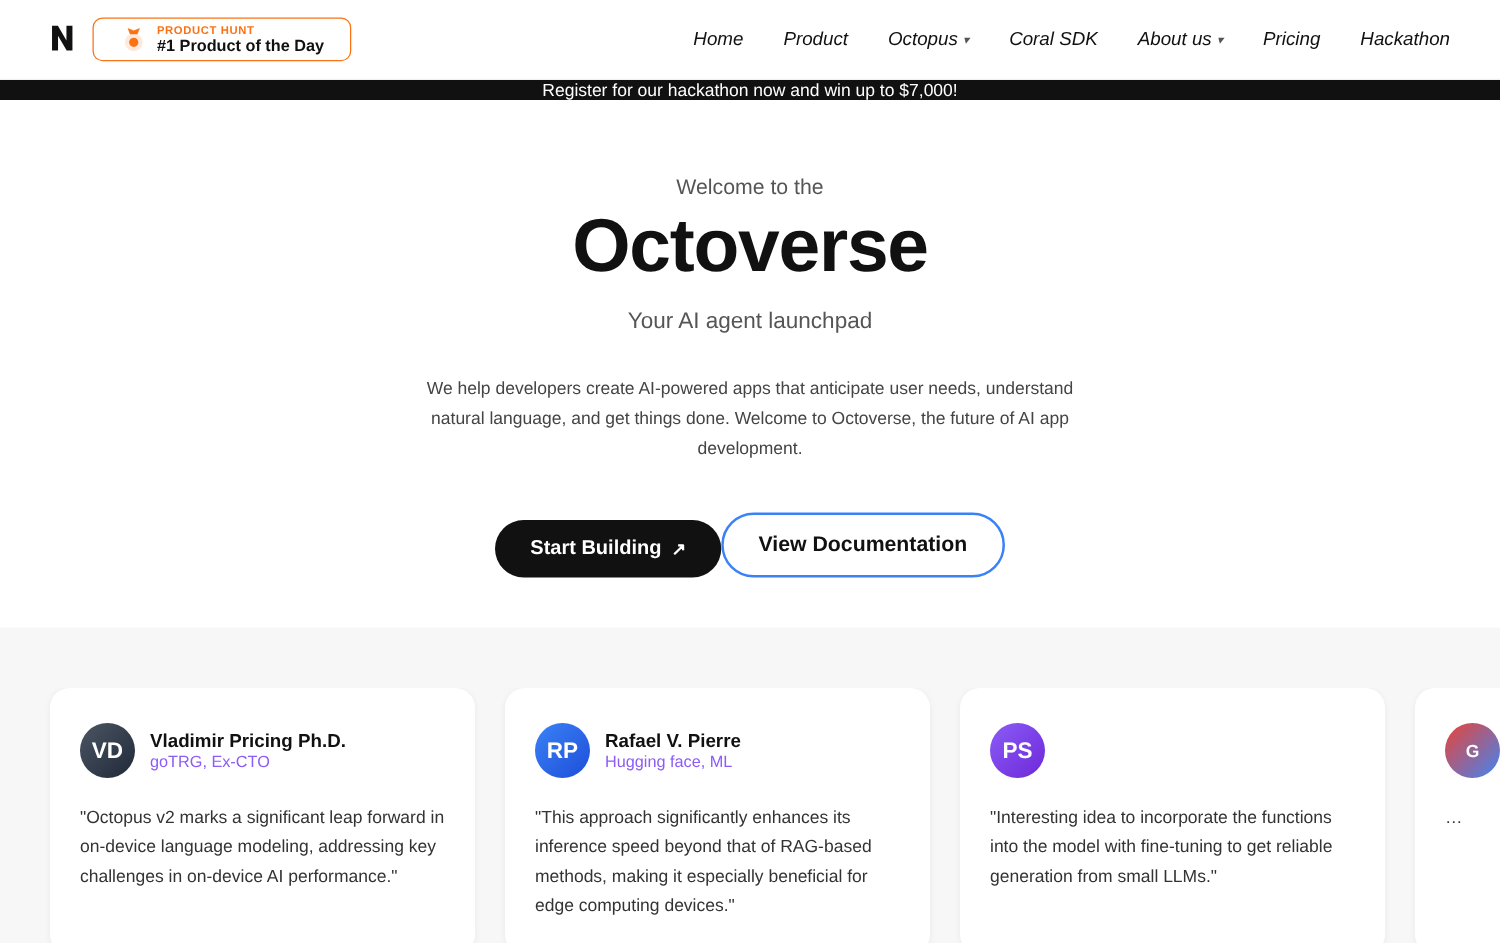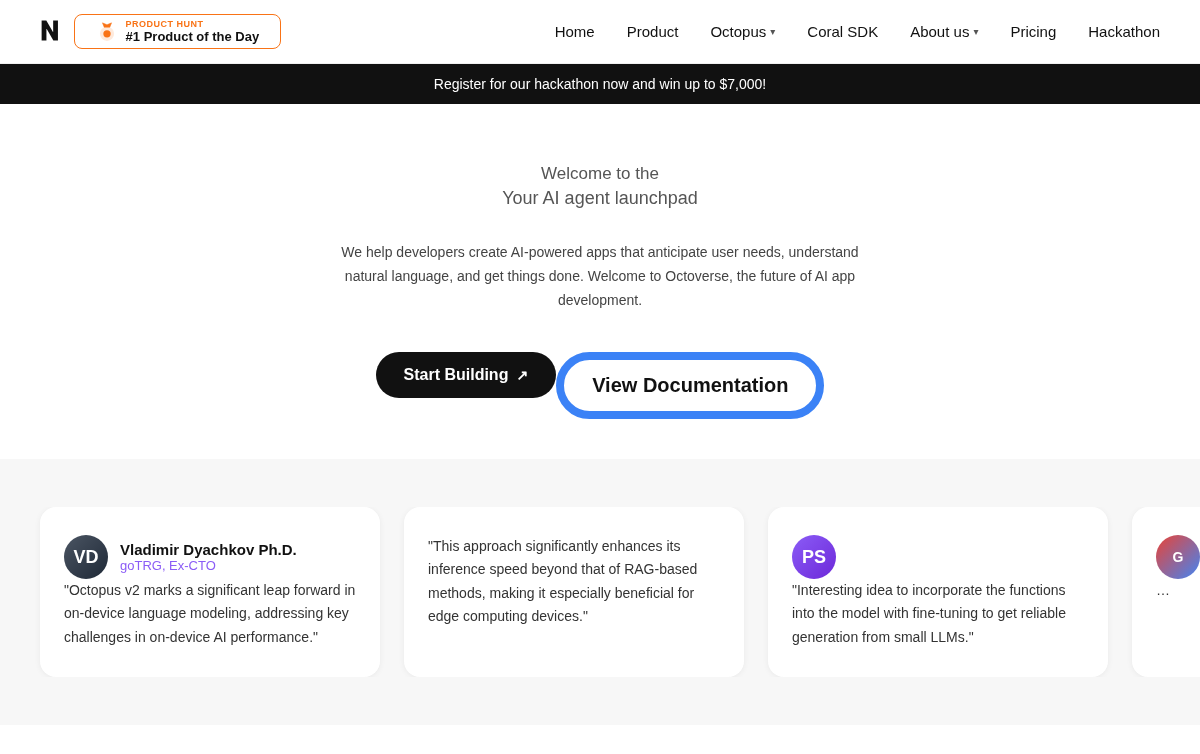--- a/index.html
+++ b/index.html
@@ -55,39 +55,39 @@
       display: flex;
       align-items: center;
       gap: 32px;
       list-style: none;
     }
     .nav-links li a {
       text-decoration: none;
       color: #111;
       font-size: 15px;
       font-weight: 500;
+      font-style: italic;
     }
     .nav-links .dropdown {
       display: flex;
       align-items: center;
       gap: 4px;
       text-align: center;
     }
     .nav-links .dropdown::after {
       content: '▾';
       font-size: 10px;
       color: #555;
     }
 
     
     .banner {
       background: #111;
       color: #fff;
       text-align: center;
-      padding: 12px;
       font-size: 14px;
       font-weight: 500;
       cursor: pointer;
     }
 
     
     .hero {
       display: flex;
       flex-direction: column;
       align-items: center;
@@ -113,45 +113,45 @@
     }
     .hero-description {
       font-size: 14px;
       color: #444;
       max-width: 540px;
       line-height: 1.7;
       margin-bottom: 40px;
     }
     .hero-buttons {
       display: flex;
-      align-items: flex-start;
+      align-items: flex-end;
     }
     .btn-primary {
       background: #111;
       color: #fff;
       border: none;
       padding: 14px 28px;
       border-radius: 999px;
       font-size: 16px;
       font-weight: 600;
       cursor: pointer;
       display: flex;
       align-items: center;
       gap: 8px;
     }
     .btn-primary .ext-icon {
       font-size: 14px;
     }
     .btn-secondary {
       background: #fff;
       color: #111;
-      border: 8px solid #3b82f6;
+      border: 2px solid #3b82f6;
       padding: 14px 28px;
       border-radius: 999px;
-      font-size: 20px;
+      font-size: 17px;
       font-weight: 600;
       cursor: pointer;
     }
 
     
     .testimonials-section {
       background: #f7f7f7;
       padding: 48px 0 48px;
       overflow: hidden;
     }
@@ -167,20 +167,21 @@
       padding: 28px 24px;
       min-width: 340px;
       max-width: 340px;
       flex-shrink: 0;
       box-shadow: 0 1px 6px rgba(0,0,0,0.06);
     }
     .testimonial-author {
       display: flex;
       align-items: center;
       gap: 12px;
+      margin-bottom: 20px;
     }
     .avatar {
       width: 44px;
       height: 44px;
       border-radius: 50%;
       background: #ccc;
       display: flex;
       align-items: center;
       justify-content: center;
       font-size: 18px;
@@ -250,48 +251,56 @@
     <li><a>Hackathon</a></li>
   </ul>
 </nav>
 
 <div class="banner">
   <span>Register for our hackathon now and win up to $7,000!</span>
 </div>
 
 <section class="hero">
   <p class="hero-subtitle">Welcome to the</p>
+  <h1 class="hero-title">Octoverse</h1>
   <p class="hero-tagline">Your AI agent launchpad</p>
   <p class="hero-description">We help developers create AI-powered apps that anticipate user needs, understand natural language, and get things done. Welcome to Octoverse, the future of AI app development.</p>
   <div class="hero-buttons">
     <button class="btn-primary">
       <span>Start Building</span>
       <span class="ext-icon">↗</span>
     </button>
     <button class="btn-secondary">
       <span>View Documentation</span>
     </button>
   </div>
 </section>
 
 <section class="testimonials-section">
   <div class="testimonials-row">
 
     <div class="testimonial-card">
       <div class="testimonial-author">
         <div class="avatar avatar-v">VD</div>
         <div>
-          <div class="author-name">Vladimir Dyachkov Ph.D.</div>
+          <div class="author-name">Vladimir Pricing Ph.D.</div>
           <div class="author-role">goTRG, Ex-CTO</div>
         </div>
       </div>
       <p class="testimonial-text">"Octopus v2 marks a significant leap forward in on-device language modeling, addressing key challenges in on-device AI performance."</p>
     </div>
 
     <div class="testimonial-card">
+      <div class="testimonial-author">
+        <div class="avatar avatar-r">RP</div>
+        <div>
+          <div class="author-name">Rafael V. Pierre</div>
+          <div class="author-role">Hugging face, ML</div>
+        </div>
+      </div>
       <p class="testimonial-text">"This approach significantly enhances its inference speed beyond that of RAG-based methods, making it especially beneficial for edge computing devices."</p>
     </div>
 
     <div class="testimonial-card">
       <div class="testimonial-author">
         <div class="avatar avatar-p">PS</div>
       </div>
       <p class="testimonial-text">"Interesting idea to incorporate the functions into the model with fine-tuning to get reliable generation from small LLMs."</p>
     </div>
 

